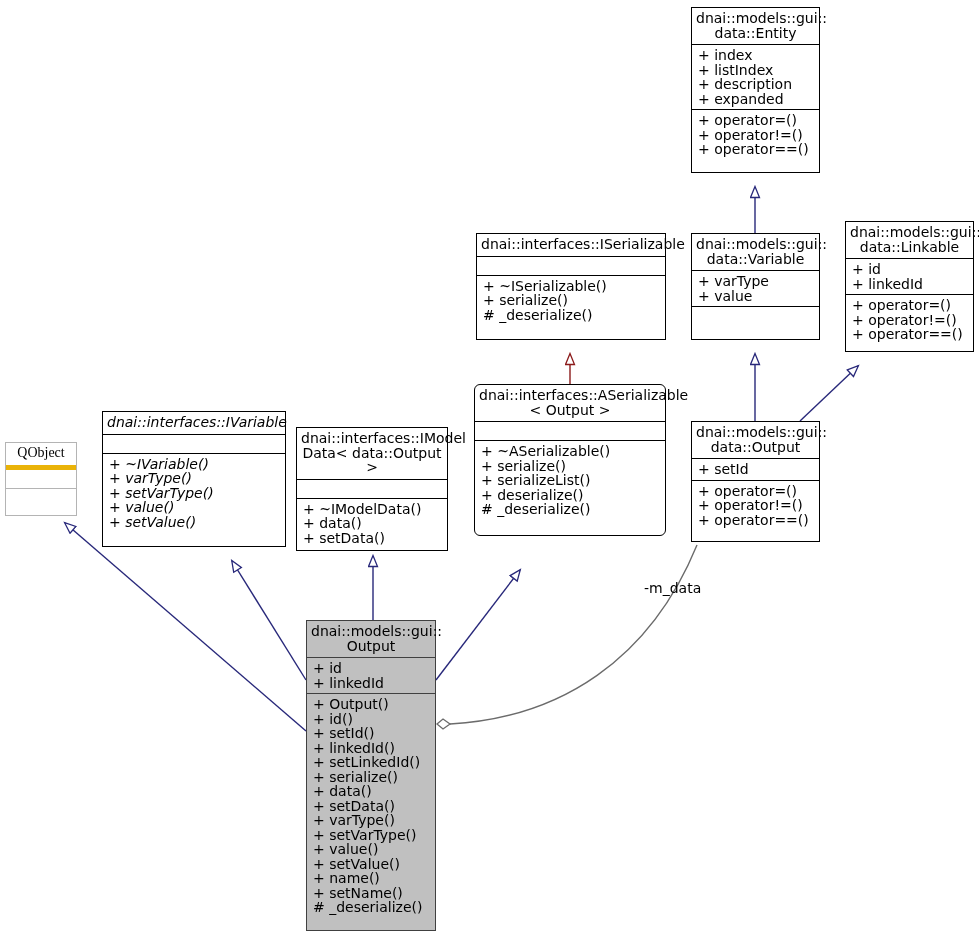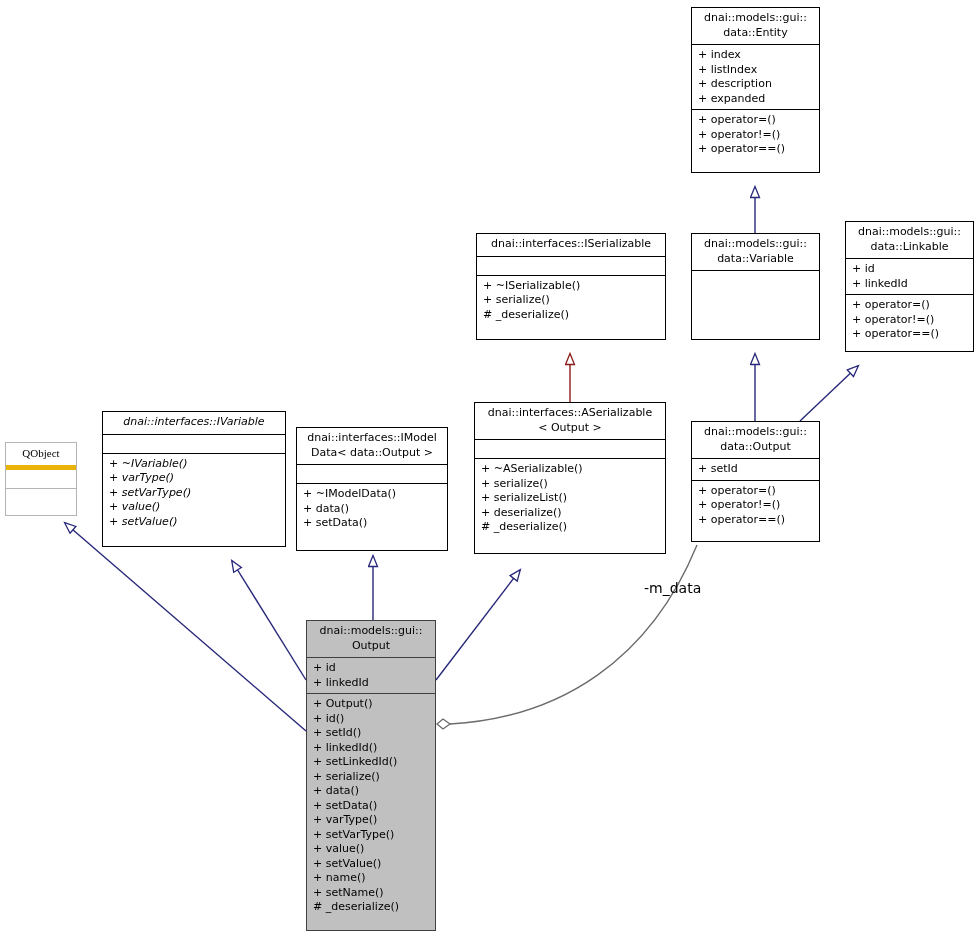--- a/index.html
+++ b/index.html
@@ -24,21 +24,21 @@
     top: 0;
     width: 979px;
     height: 936px;
     pointer-events: none;
   }
   .uml-node {
     position: absolute;
     box-sizing: border-box;
     background: #ffffff;
     border: 1px solid #000000;
-    font-size: 11px;
+    font-size: 14px;
     line-height: 14.5px;
     color: #000000;
     z-index: 5;
   }
   .uml-node.highlight {
     background: #c0c0c0;
     border: 1px solid #404040;
   }
   .uml-node.faded {
     border: 1px solid #b4b4b4;
@@ -159,20 +159,24 @@
     <div class="node-ops">
         <div class="member">+ ~ISerializable()</div>
         <div class="member">+ serialize()</div>
         <div class="member"># _deserialize()</div>
       </div>
   </div>
 
   <div class="uml-node" style="left: 691px; top: 233px; width: 129px; min-height: 107px;">
     <div class="node-title">dnai::models::gui::
 data::Variable</div>
+    <div class="node-attrs">
+        <div class="member">+ varType</div>
+        <div class="member">+ value</div>
+      </div>
     <div class="node-ops"></div>
   </div>
 
   <div class="uml-node" style="left: 845px; top: 221px; width: 129px; min-height: 131px;">
     <div class="node-title">dnai::models::gui::
 data::Linkable</div>
     <div class="node-attrs">
         <div class="member">+ id</div>
         <div class="member">+ linkedId</div>
       </div>
@@ -205,21 +209,21 @@
     <div class="node-title">dnai::interfaces::IModel
 Data&lt; data::Output &gt;</div>
     <div class="node-attrs"></div>
     <div class="node-ops">
         <div class="member">+ ~IModelData()</div>
         <div class="member">+ data()</div>
         <div class="member">+ setData()</div>
       </div>
   </div>
 
-  <div class="uml-node" style="left: 474px; top: 402px; width: 192px; min-height: 152px;">
+  <div class="uml-node" style="left: 474px; top: 384px; width: 192px; min-height: 152px; border-radius: 6px;">
     <div class="node-title">dnai::interfaces::ASerializable
 &lt; Output &gt;</div>
     <div class="node-attrs"></div>
     <div class="node-ops">
         <div class="member">+ ~ASerializable()</div>
         <div class="member">+ serialize()</div>
         <div class="member">+ serializeList()</div>
         <div class="member">+ deserialize()</div>
         <div class="member"># _deserialize()</div>
       </div>

